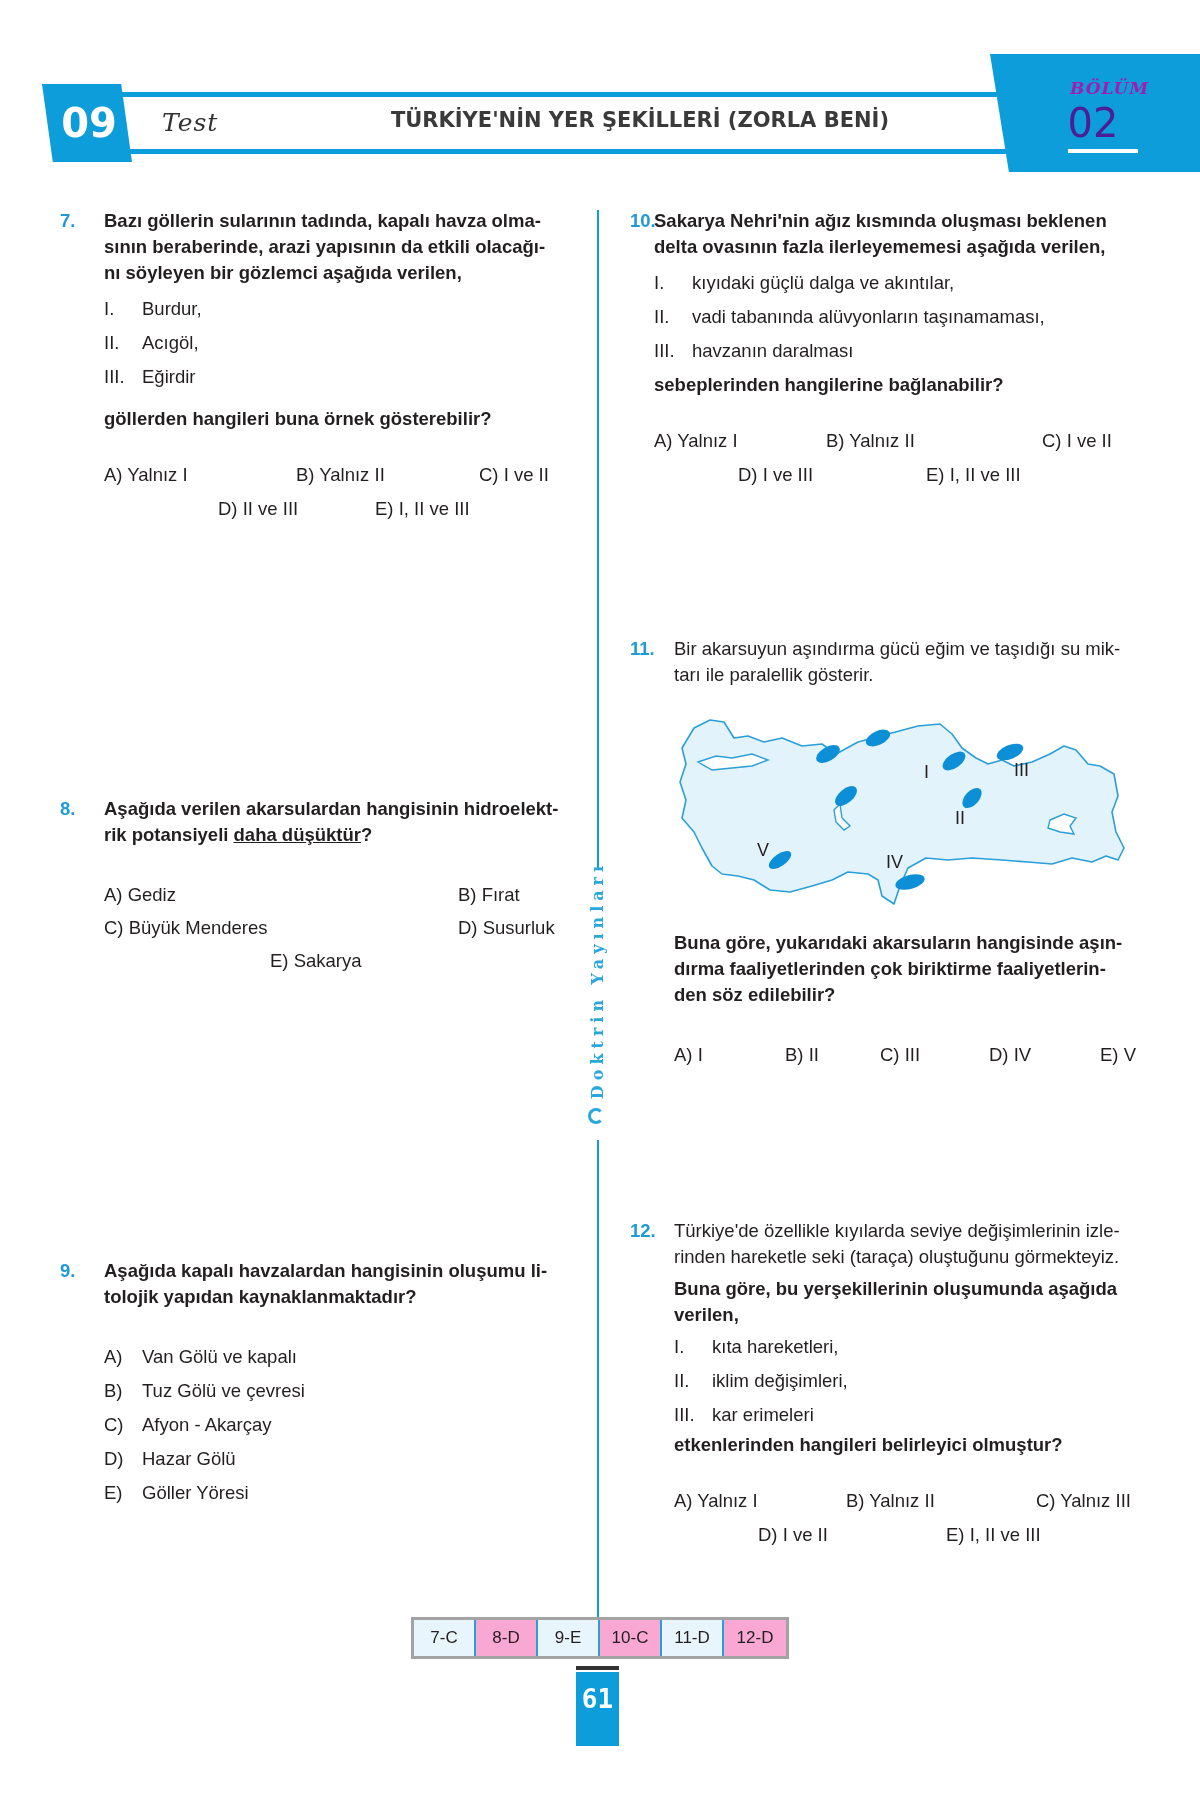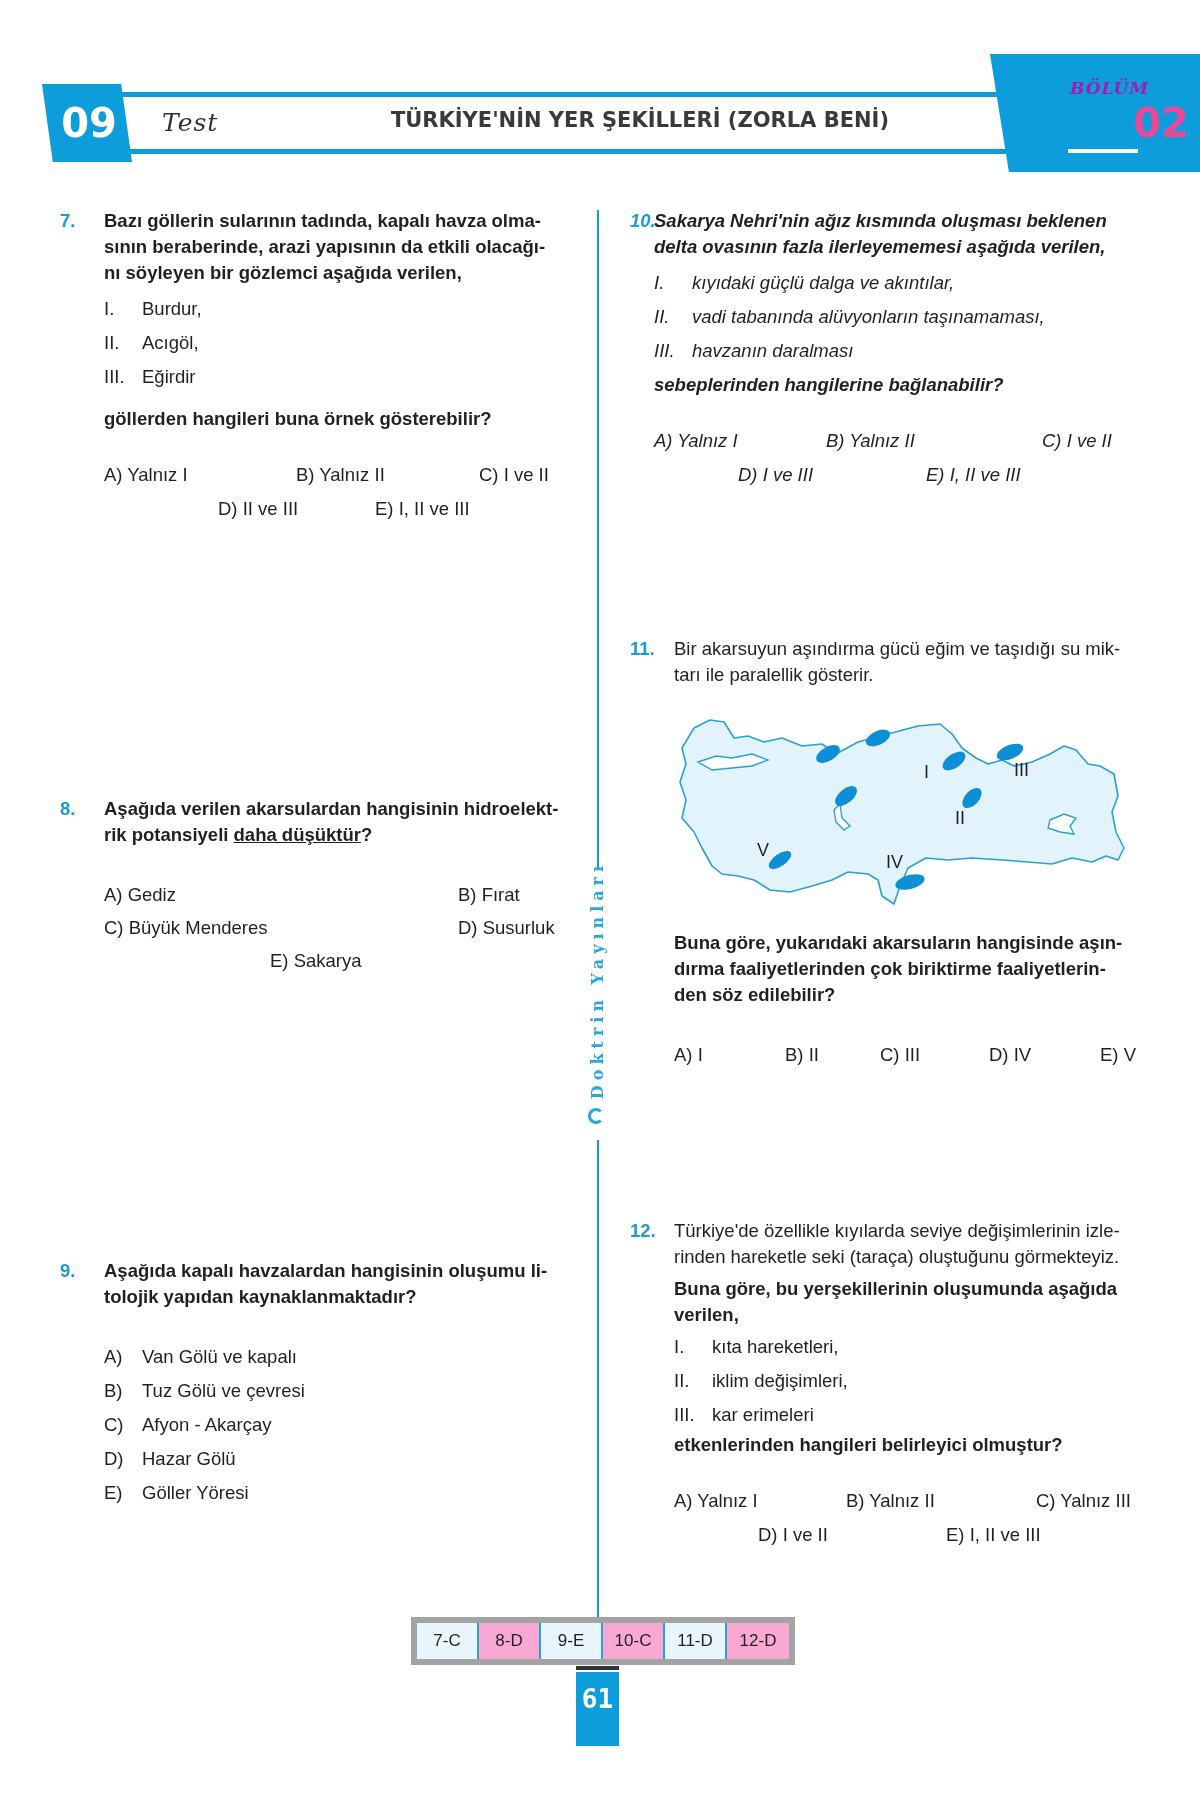--- a/index.html
+++ b/index.html
@@ -13,22 +13,22 @@
     clip-path: polygon(0 0, 88% 0, 100% 100%, 12% 100%); color: #fff; font-family: "DejaVu Sans", sans-serif;
     font-weight: bold; font-size: 40px; display: flex; align-items: center; justify-content: center; padding-left: 4px; }
   .hdr-test { position: absolute; left: 162px; top: 108px; font-family: "DejaVu Serif", serif; font-style: italic;
     font-size: 25px; color: #333; letter-spacing: 1px; }
   .hdr-title { position: absolute; left: 330px; top: 108px; width: 620px; text-align: center;
     font-family: "DejaVu Sans", sans-serif; font-weight: bold; font-size: 21px; color: #3a3a3a; }
   .hdr-bolum { position: absolute; left: 990px; top: 54px; width: 210px; height: 118px; background: #0d9ddb;
     clip-path: polygon(0 0, 100% 0, 100% 100%, 9% 100%); }
   .hdr-bolum-label { position: absolute; left: 1070px; top: 78px; width: 70px; text-align: center;
     color: #a21caf; font-family: "DejaVu Serif", serif; font-style: italic; font-weight: bold; font-size: 17px; letter-spacing: 1px; }
-  .hdr-bolum-num { position: absolute; left: 1121px; top: 100px; width: 80px; text-align: center;
-    color: #ec4899; font-family: "DejaVu Sans", sans-serif; font-weight: bold; font-size: 40px; }
+  .hdr-bolum-num { position: absolute; left: 1053px; top: 100px; width: 80px; text-align: center;
+    color: #4c1d95; font-family: "DejaVu Sans", sans-serif; font-weight: normal; font-size: 40px; }
   .hdr-bolum-line { position: absolute; left: 1068px; top: 149px; width: 70px; height: 4px; background: #fff; }
 
   
   .divider { position: absolute; left: 597px; top: 210px; width: 2px; background: #0d9ddb; }
   .divider.d1 { height: 660px; }
   .divider.d2 { top: 1140px; height: 515px; }
   .watermark { position: absolute; left: 582px; top: 870px; width: 30px; height: 220px; }
   .watermark span { position: absolute; left: 50%; top: 50%; transform: translate(-50%, -50%) rotate(-90deg);
     white-space: nowrap; font-family: "DejaVu Serif", serif; font-weight: bold; color: #2aa8de; font-size: 16px; letter-spacing: 5px; }
   .wm-logo { position: absolute; left: 588px; top: 1108px; width: 16px; height: 16px; border: 3px solid #2aa8de;
@@ -41,33 +41,33 @@
   .q .stem { font-weight: bold; }
   .q .plain { font-weight: normal; }
   .q .u { text-decoration: underline; }
   .items { margin-top: 6px; }
   .items .it { display: flex; height: 34px; align-items: center; }
   .items .it .rn { width: 38px; }
   .choices { position: relative; font-weight: normal; }
   .choices .c { position: absolute; white-space: nowrap; }
 
   .q7 { left: 60px; top: 208px; width: 510px; }
-  .q10 { left: 630px; top: 208px; width: 520px; font-style: italic; }
+  .q10 { left: 630px; top: 208px; width: 520px; }
   .q11 { left: 630px; top: 636px; width: 520px; }
   .q8 { left: 60px; top: 796px; width: 510px; }
   .q9 { left: 60px; top: 1258px; width: 510px; }
   .q12 { left: 630px; top: 1218px; width: 520px; }
 
   
   .map { position: absolute; left: 672px; top: 708px; width: 460px; height: 204px; }
   .map svg { width: 100%; height: 100%; }
   .mlabel { position: absolute; font-size: 18px; color: #231f20; }
 
   
-  .answer-key { position: absolute; left: 411px; top: 1617px; display: flex; border: 6px solid #a3a3a3; }
+  .answer-key { position: absolute; left: 411px; top: 1617px; display: flex; border: 3px solid #a3a3a3; }
   .answer-key .cell { width: 62px; height: 36px; display: flex; align-items: center; justify-content: center;
     font-size: 17px; border-right: 2px solid #2a9fd8; background: #f9a8d4; }
   .answer-key .cell:nth-child(odd) { background: #e9f5fc; }
   .answer-key .cell:last-child { border-right: none; }
   .page-bar { position: absolute; left: 576px; top: 1666px; width: 43px; height: 4px; background: #333; }
   .page-num { position: absolute; left: 576px; top: 1672px; width: 43px; height: 74px; background: #0d9ddb; color: #fff;
     font-family: "DejaVu Sans Mono", monospace; font-weight: bold; font-size: 26px; text-align: center; padding-top: 12px; }
 </style>
 </head>
 <body>

